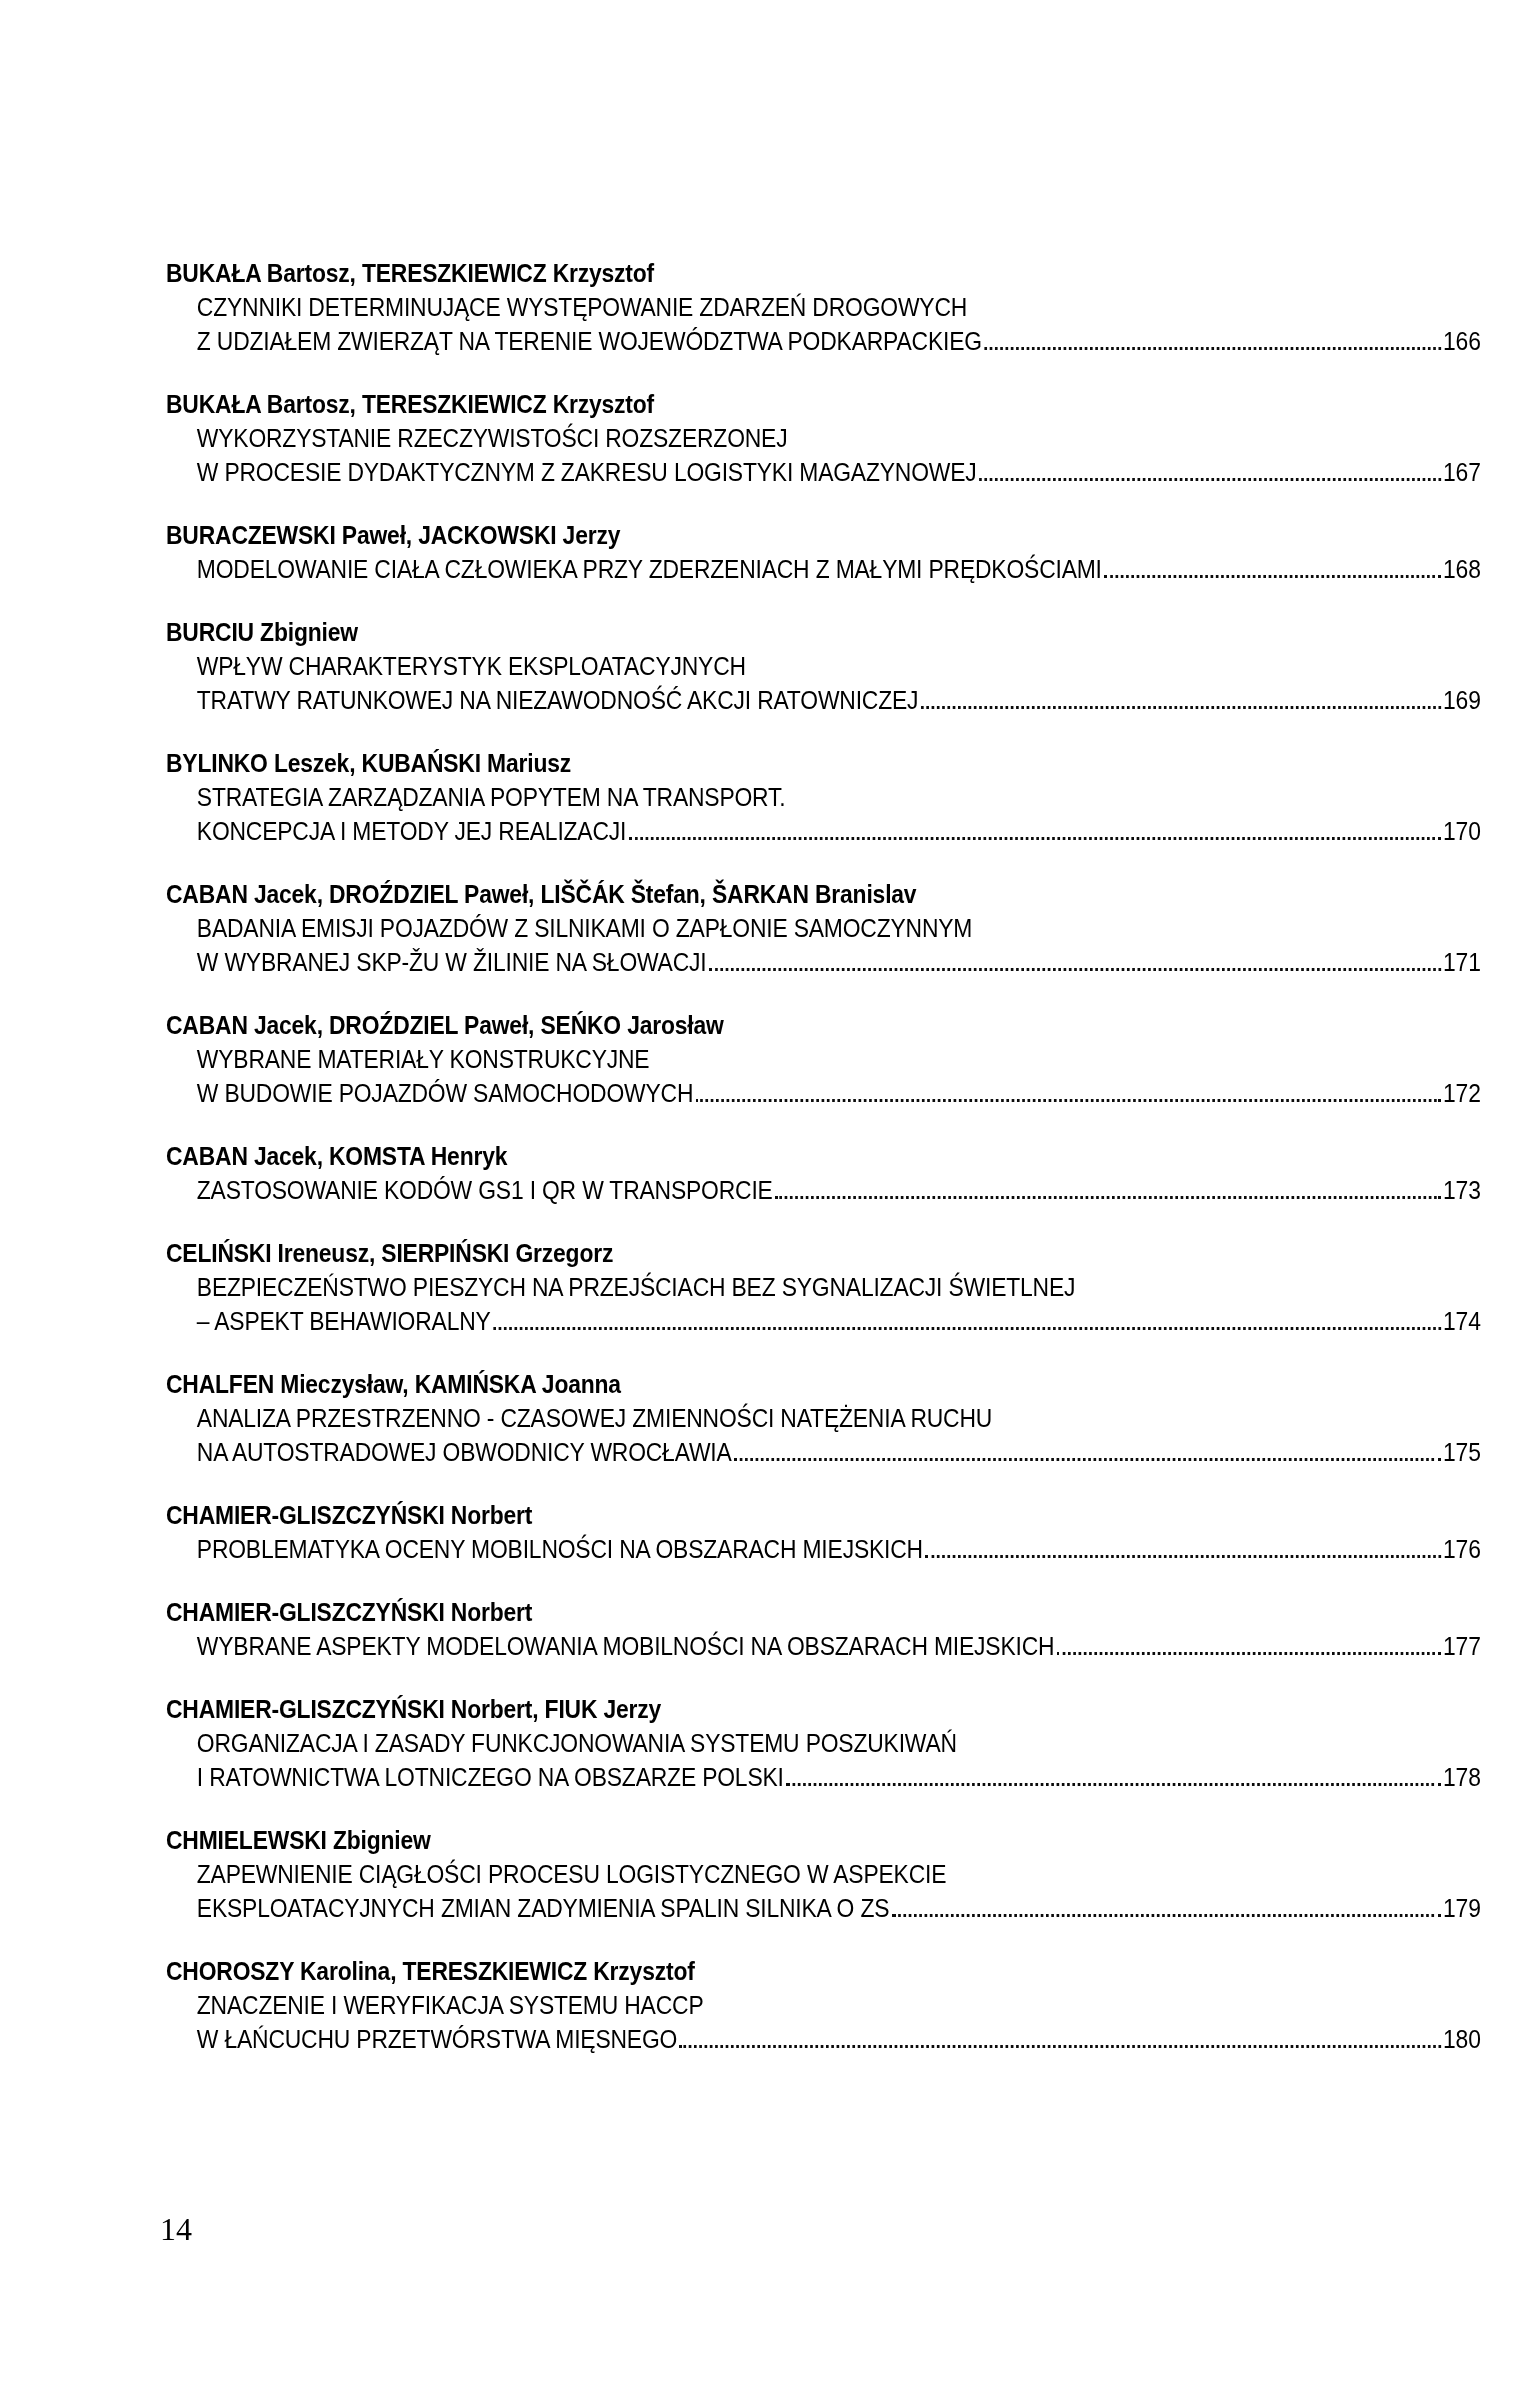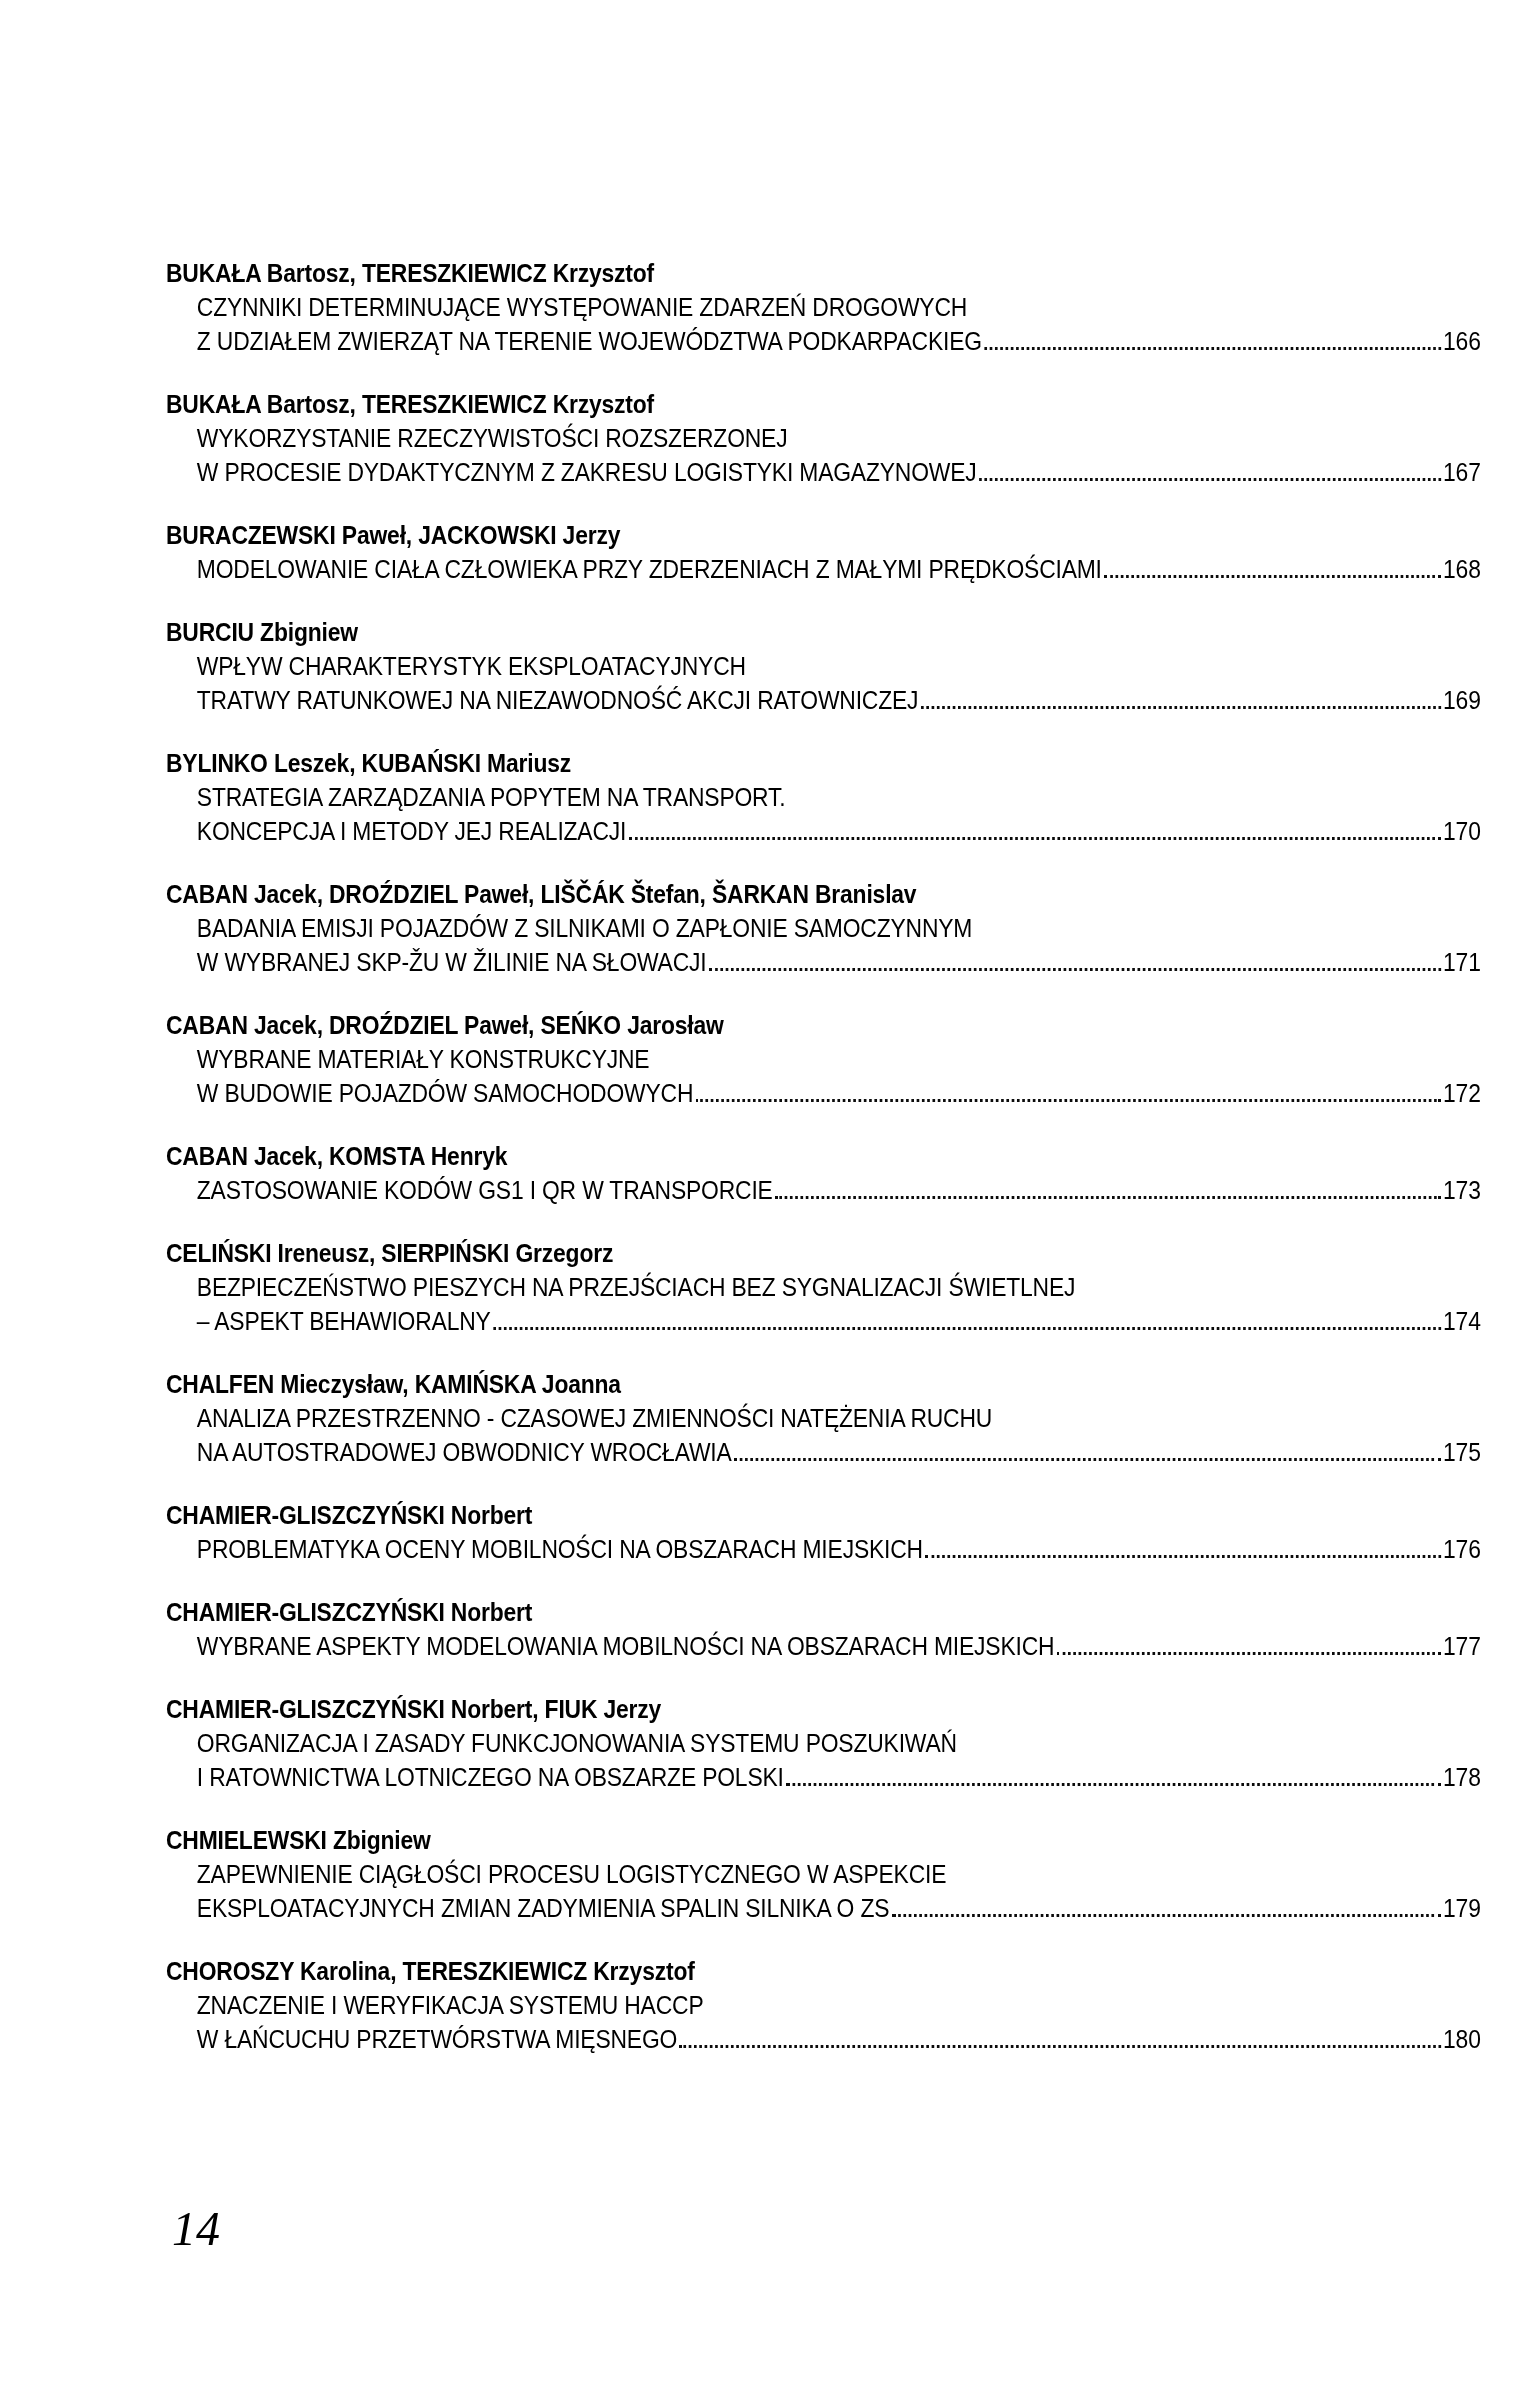--- a/index.html
+++ b/index.html
@@ -55,26 +55,25 @@
     min-width: 20.7px;
     border-bottom: 3.4px dotted #0b0b0b;
     margin: 0 2.6px;
   }
   .pagenum {
     flex: 0 0 auto;
     font-size: 26px;
   }
   .footer-num {
     position: absolute;
-    left: 172px;
+    left: 160px;
     top: 2210px;
     font-family: "Liberation Serif", serif;
-    font-size: 48px;
+    font-size: 32px;
     line-height: 38px;
-    font-style: italic;
   }
 </style>
 </head>
 <body>
 
 <div class="page-root">
   <main class="toc" id="toc-root">
       <section class="entry">
     <h3 class="authors">BUKAŁA Bartosz, TERESZKIEWICZ Krzysztof</h3>
     <div class="lines">

